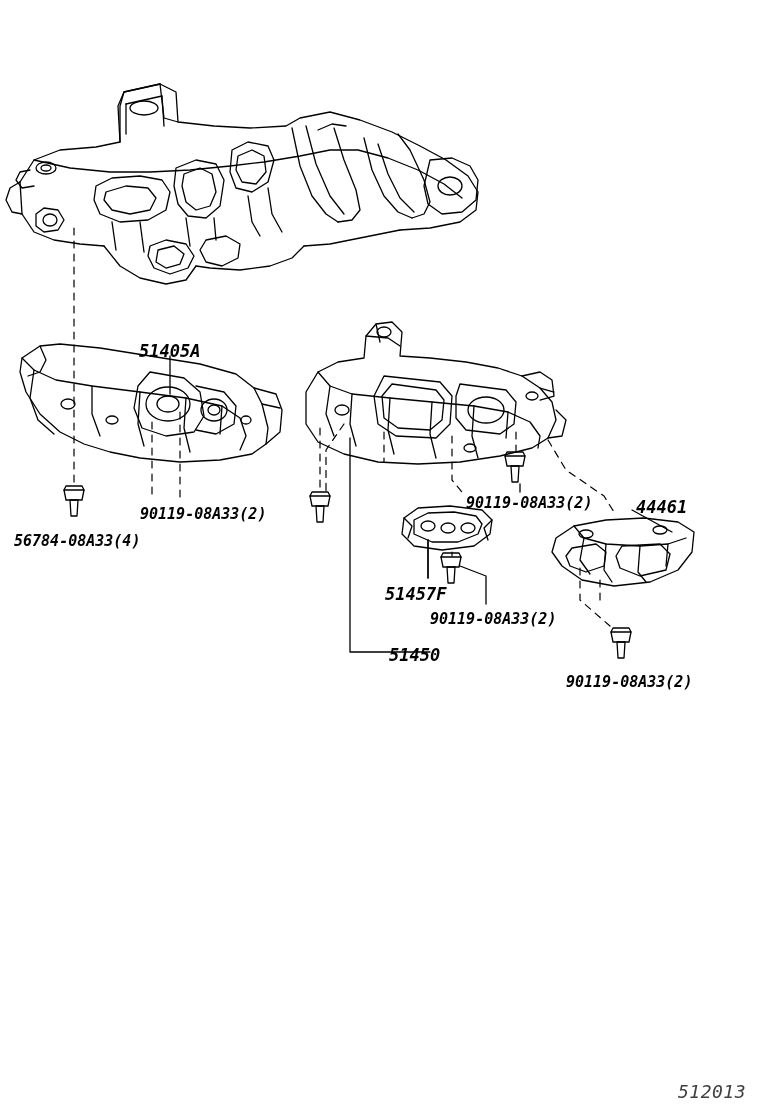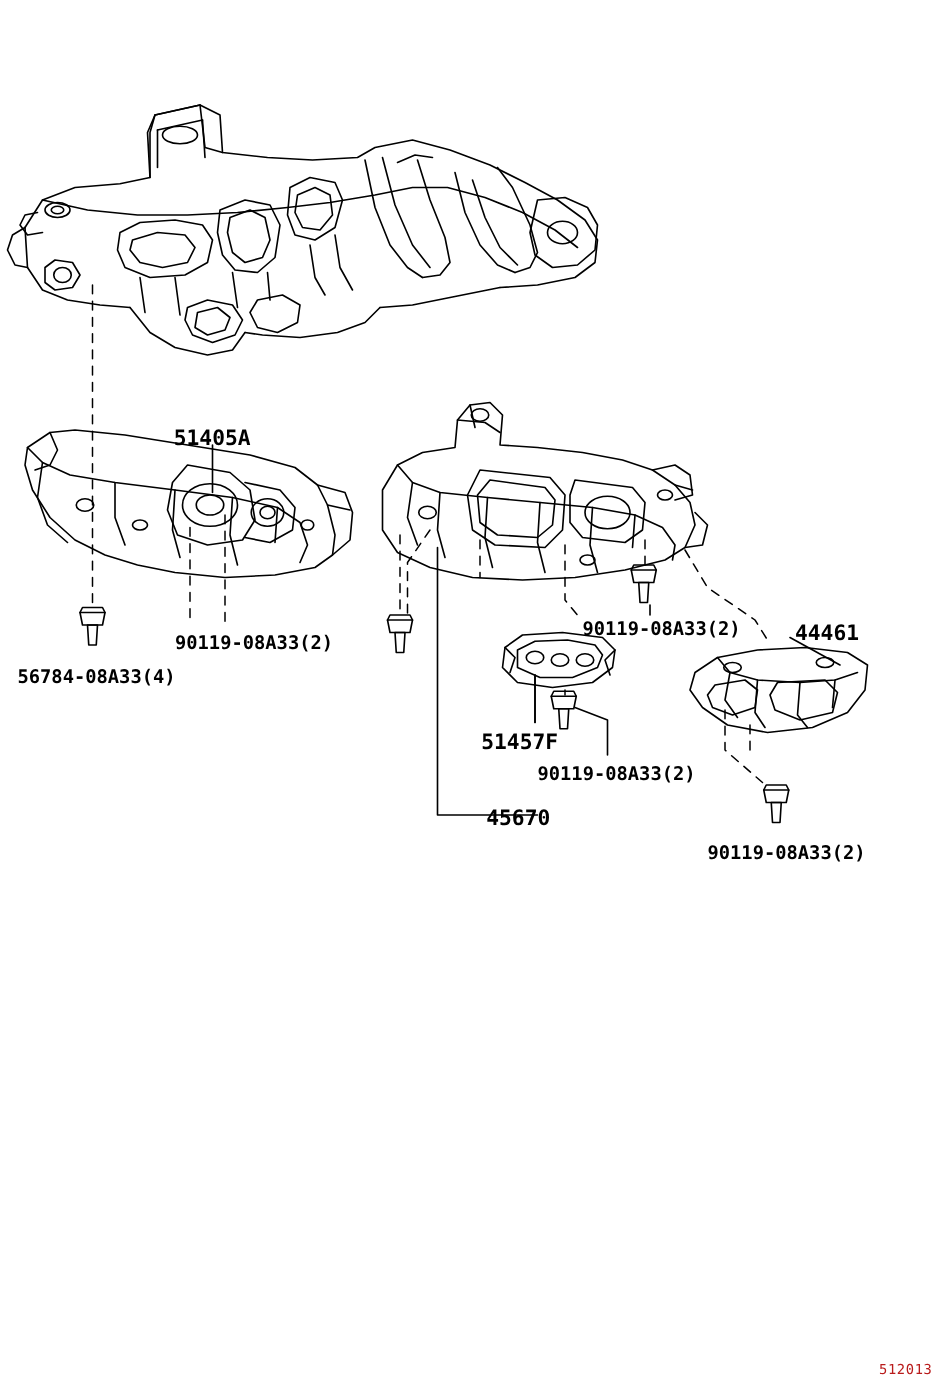--- a/index.html
+++ b/index.html
@@ -13,20 +13,21 @@
     position: relative;
     font-family: "DejaVu Sans Mono", monospace;
     color: #000000;
     overflow: hidden;
   }
   #diagram-root {
     position: absolute;
     left: 0; top: 0;
     width: 760px;
     height: 1112px;
+    font-style: italic;
   }
   svg.art {
     position: absolute;
     left: 0; top: 0;
     width: 760px;
     height: 1112px;
   }
   .lbl {
     position: absolute;
     font-family: "DejaVu Sans Mono", monospace;
@@ -34,23 +35,23 @@
     white-space: nowrap;
     letter-spacing: 0px;
     color: #000;
   }
   .lbl-lg { font-size: 17px; }
   .lbl-md { font-size: 15px; }
   #figure-code {
     position: absolute;
     right: 14px;
     bottom: 10px;
-    font-size: 11px;
+    font-size: 18px;
     font-family: "DejaVu Sans Mono", monospace;
-    color: #b91c1c;
+    color: #404040;
     letter-spacing: 0.5px;
   }
 </style>
 </head>
 <body>
 
 <div id="diagram-root">
 
   <svg class="art" viewBox="0 0 760 1112" xmlns="http://www.w3.org/2000/svg">
     <g fill="none" stroke="#000" stroke-width="1.3" stroke-linejoin="round" stroke-linecap="round">
@@ -261,17 +262,17 @@
     </g>
   </svg>
 
   <div class="lbl lbl-lg" style="left:139px; top:341px;">51405A</div>
   <div class="lbl lbl-md" style="left:14px;  top:532px;">56784-08A33(4)</div>
   <div class="lbl lbl-md" style="left:140px; top:505px;">90119-08A33(2)</div>
   <div class="lbl lbl-md" style="left:466px; top:494px;">90119-08A33(2)</div>
   <div class="lbl lbl-lg" style="left:636px; top:497px;">44461</div>
   <div class="lbl lbl-lg" style="left:385px; top:584px;">51457F</div>
   <div class="lbl lbl-md" style="left:430px; top:610px;">90119-08A33(2)</div>
-  <div class="lbl lbl-lg" style="left:389px; top:645px;">45670</div>
+  <div class="lbl lbl-lg" style="left:389px; top:645px;">51450</div>
   <div class="lbl lbl-md" style="left:566px; top:673px;">90119-08A33(2)</div>
 
   <div id="figure-code">512013</div>
 </div>
 
 </body></html>

